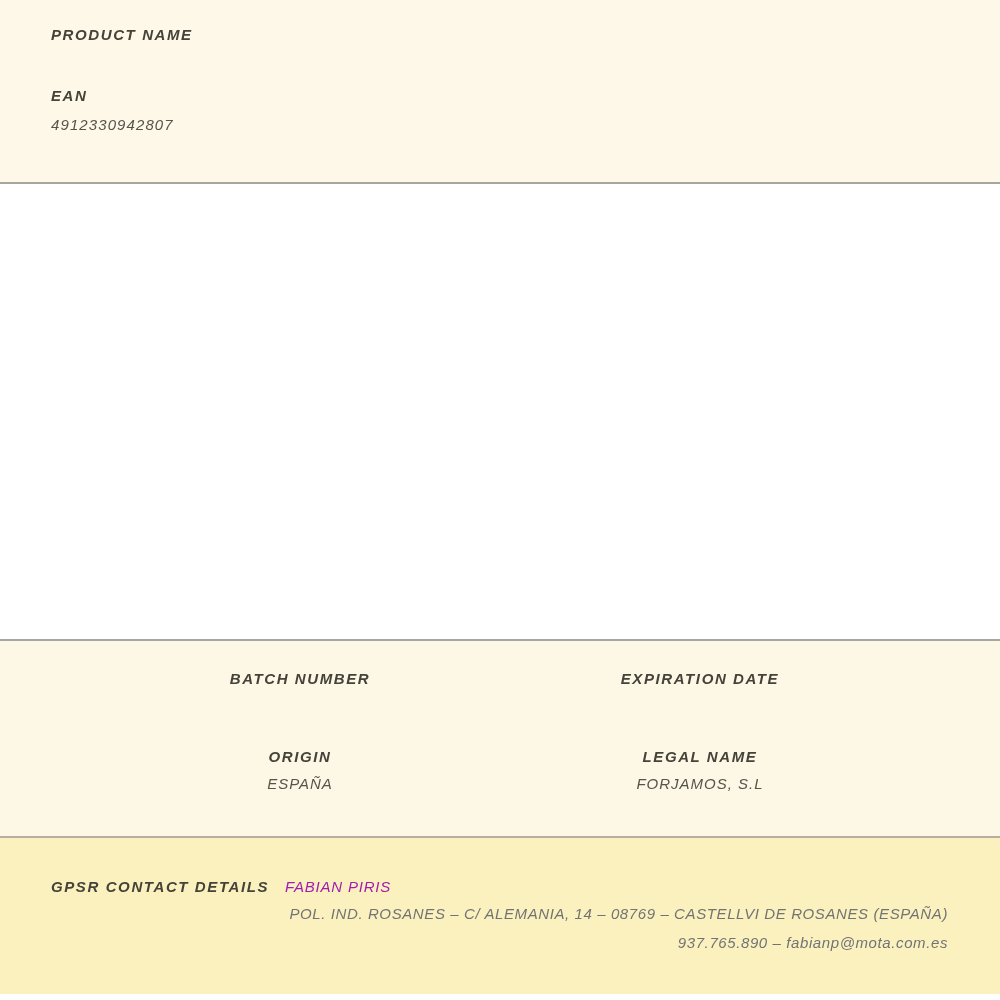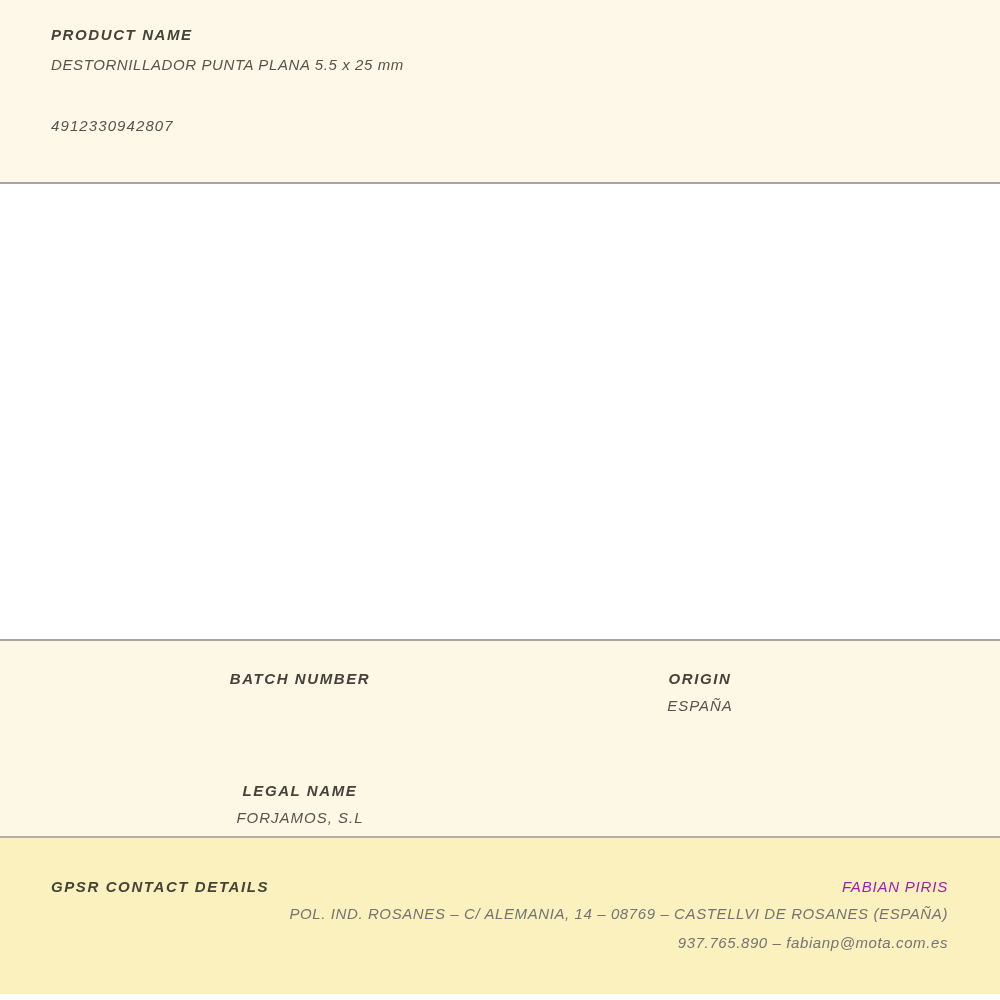--- a/index.html
+++ b/index.html
@@ -53,21 +53,21 @@
     height: 197px;
     background: #fdf8e6;
     border-bottom: 2px solid #b6afa0;
     padding-top: 30px;
   }
   .details-grid {
     width: 800px;
     margin: 0 auto;
     display: grid;
     grid-template-columns: 1fr 1fr;
-    row-gap: 69px;
+    row-gap: 35px;
     text-align: center;
   }
   .detail-label {
     font-size: 15px;
     font-weight: bold;
     letter-spacing: 1.6px;
     line-height: 16px;
     color: #454339;
   }
   .detail-value {
@@ -80,21 +80,20 @@
   }
 
   
   .contact-section {
     height: 156px;
     background: #faf1bf;
     padding: 41px 52px 0 51px;
   }
   .contact-row1 {
     display: flex;
-    justify-content: space-between;
     align-items: baseline;
     line-height: 16px;
     gap: 16px;
   }
   .contact-title {
     font-size: 15px;
     font-weight: bold;
     letter-spacing: 1.6px;
     color: #454339;
   }
@@ -114,33 +113,37 @@
   .contact-line.last { margin-top: 13px; }
 </style>
 </head>
 <body>
 
 <div class="page">
 
   <section class="top-section">
     <div class="field">
       <div class="field-label">PRODUCT NAME</div>
-      <div class="field-value">DESTORNILLADOR PUNTA PLANA 5.5 x 25 mm</div>
     </div>
     <div class="field field-ean">
+      <div class="field-label">EAN</div>
       <div class="field-value">4912330942807</div>
     </div>
   </section>
 
   <section class="image-section"></section>
 
   <section class="details-section">
     <div class="details-grid">
       <div class="detail-cell">
         <div class="detail-label">BATCH NUMBER</div>
+        <div class="detail-value"></div>
+      </div>
+      <div class="detail-cell">
+        <div class="detail-label">EXPIRATION DATE</div>
         <div class="detail-value"></div>
       </div>
       <div class="detail-cell">
         <div class="detail-label">ORIGIN</div>
         <div class="detail-value">ESPAÑA</div>
       </div>
       <div class="detail-cell">
         <div class="detail-label">LEGAL NAME</div>
         <div class="detail-value">FORJAMOS, S.L</div>
       </div>

